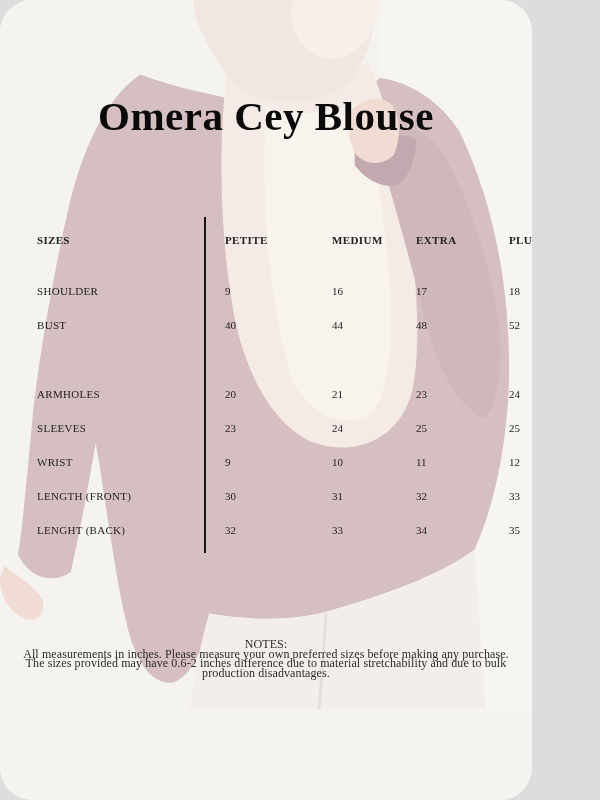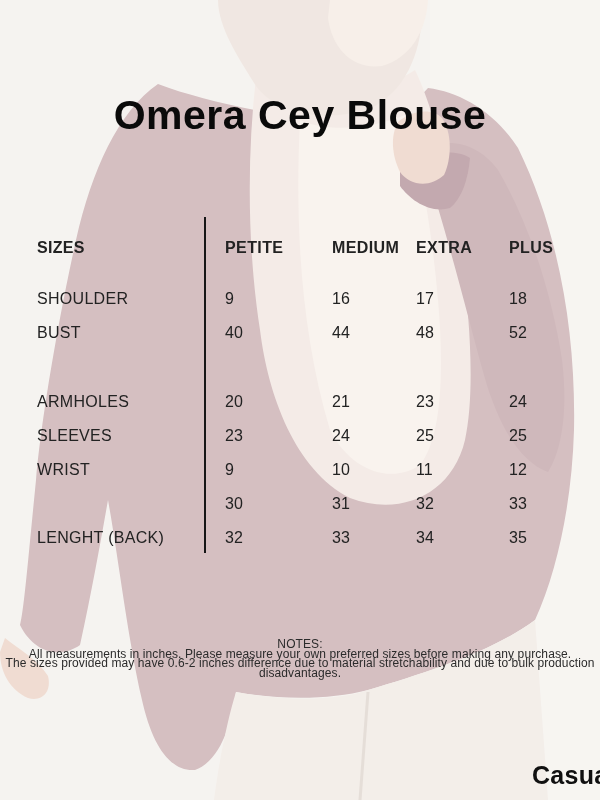--- a/index.html
+++ b/index.html
@@ -1,29 +1,30 @@
 <!DOCTYPE html>
 <html><head>
 <meta charset="utf-8">
 <style>
   html,body{margin:0;padding:0;background:#ddd;}
   .stage{
-    position:relative;width:600px;height:800px;overflow:hidden;
+    position:relative;width:532px;height:800px;overflow:hidden;
     background:#f3f0ec;
-    font-family:Liberation Sans, sans-serif;
+    font-family:Liberation Serif, serif;
+    border-radius:32px;
     -webkit-font-smoothing:antialiased;
   }
   .photo{position:absolute;inset:0;display:block;}
   .fade{position:absolute;inset:0;background:rgba(255,255,255,0.22);}
   .title{
     position:absolute;top:92px;left:0;width:100%;text-align:center;
     font-size:41px;font-weight:700;letter-spacing:.5px;color:#0a0a0a;
   }
   .vline{position:absolute;left:204px;top:217px;width:2px;height:336px;background:#161616;}
-  .trow{position:absolute;left:0;width:100%;height:20px;font-size:16px;color:#222;line-height:20px;margin-top:8px;}
+  .trow{position:absolute;left:0;width:100%;height:20px;font-size:11px;color:#222;line-height:20px;}
   .trow .lbl{position:absolute;left:37px;letter-spacing:.3px;white-space:nowrap;}
   .trow .v{position:absolute;width:90px;}
   .hdr{font-weight:700;letter-spacing:.4px;}
   .c1{left:225px}.c2{left:332px}.c3{left:416px}.c4{left:509px}
   .notes{
     position:absolute;top:640px;left:0;width:100%;text-align:center;
     font-size:12px;line-height:9.6px;color:#2b2b2b;letter-spacing:.1px;
   }
   .watermark{
     position:absolute;top:761px;left:532px;font-size:25px;font-weight:700;color:#101010;
@@ -150,20 +151,21 @@
     <span class="v c4">25</span>
   </div>
   <div class="trow" style="top:452px">
     <span class="lbl">WRIST</span>
     <span class="v c1">9</span>
     <span class="v c2">10</span>
     <span class="v c3">11</span>
     <span class="v c4">12</span>
   </div>
   <div class="trow" style="top:486px">
+    <span class="lbl">LENGTH (FRONT)</span>
     <span class="v c1">30</span>
     <span class="v c2">31</span>
     <span class="v c3">32</span>
     <span class="v c4">33</span>
   </div>
   <div class="trow" style="top:520px">
     <span class="lbl">LENGHT (BACK)</span>
     <span class="v c1">32</span>
     <span class="v c2">33</span>
     <span class="v c3">34</span>

